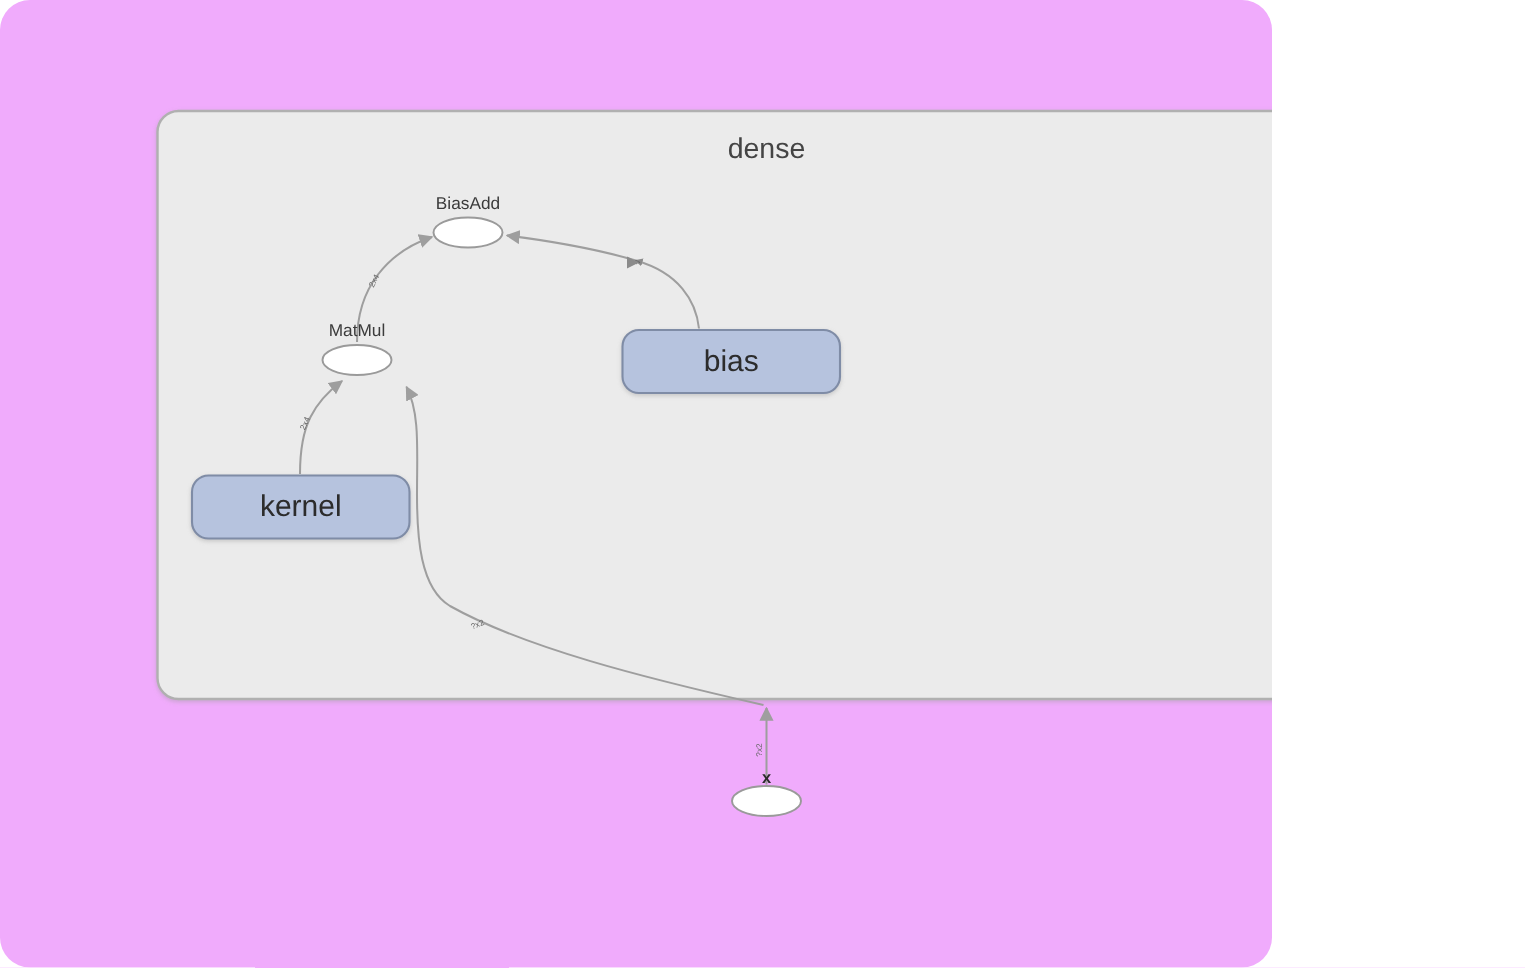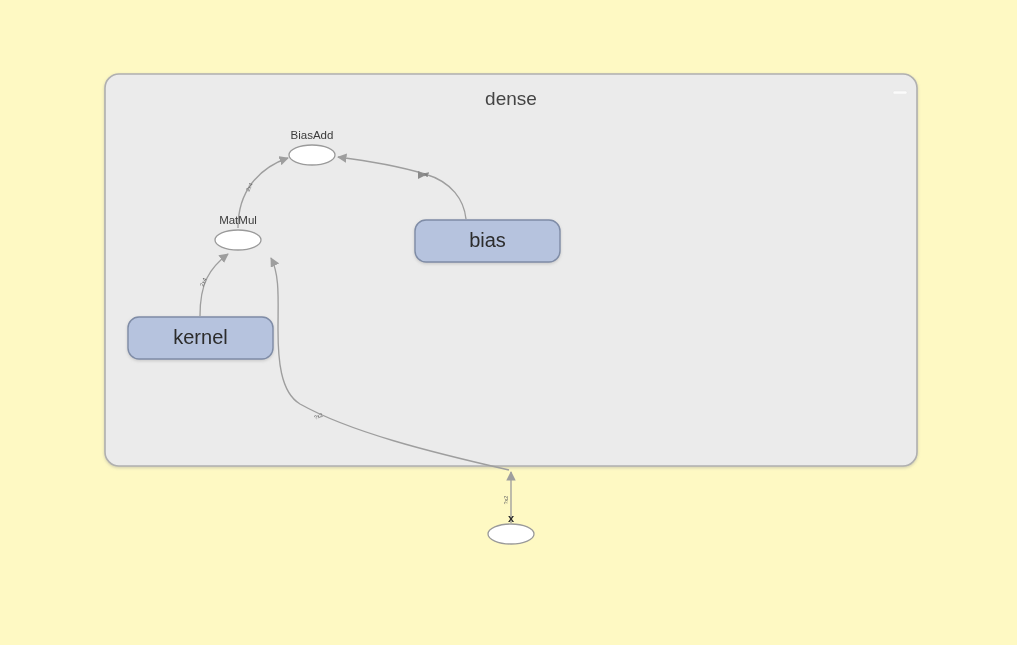--- a/index.html
+++ b/index.html
@@ -2,25 +2,26 @@
 <html><head>
 <meta charset="utf-8">
 <style>
   html, body {
     margin: 0;
     padding: 0;
     background: #ffffff;
   }
   #root {
     position: relative;
-    width: 1017px;
+    width: 848px;
     height: 645px;
-    background: #fef9c3;
+    background: #f0abfc;
     font-family: "Liberation Sans", "DejaVu Sans", sans-serif;
     overflow: hidden;
+    border-radius: 20px;
   }
   #graph-svg {
     position: absolute;
     left: 0;
     top: 0;
     width: 1024px;
     height: 645px;
     display: block;
   }
   .grp-rect {

